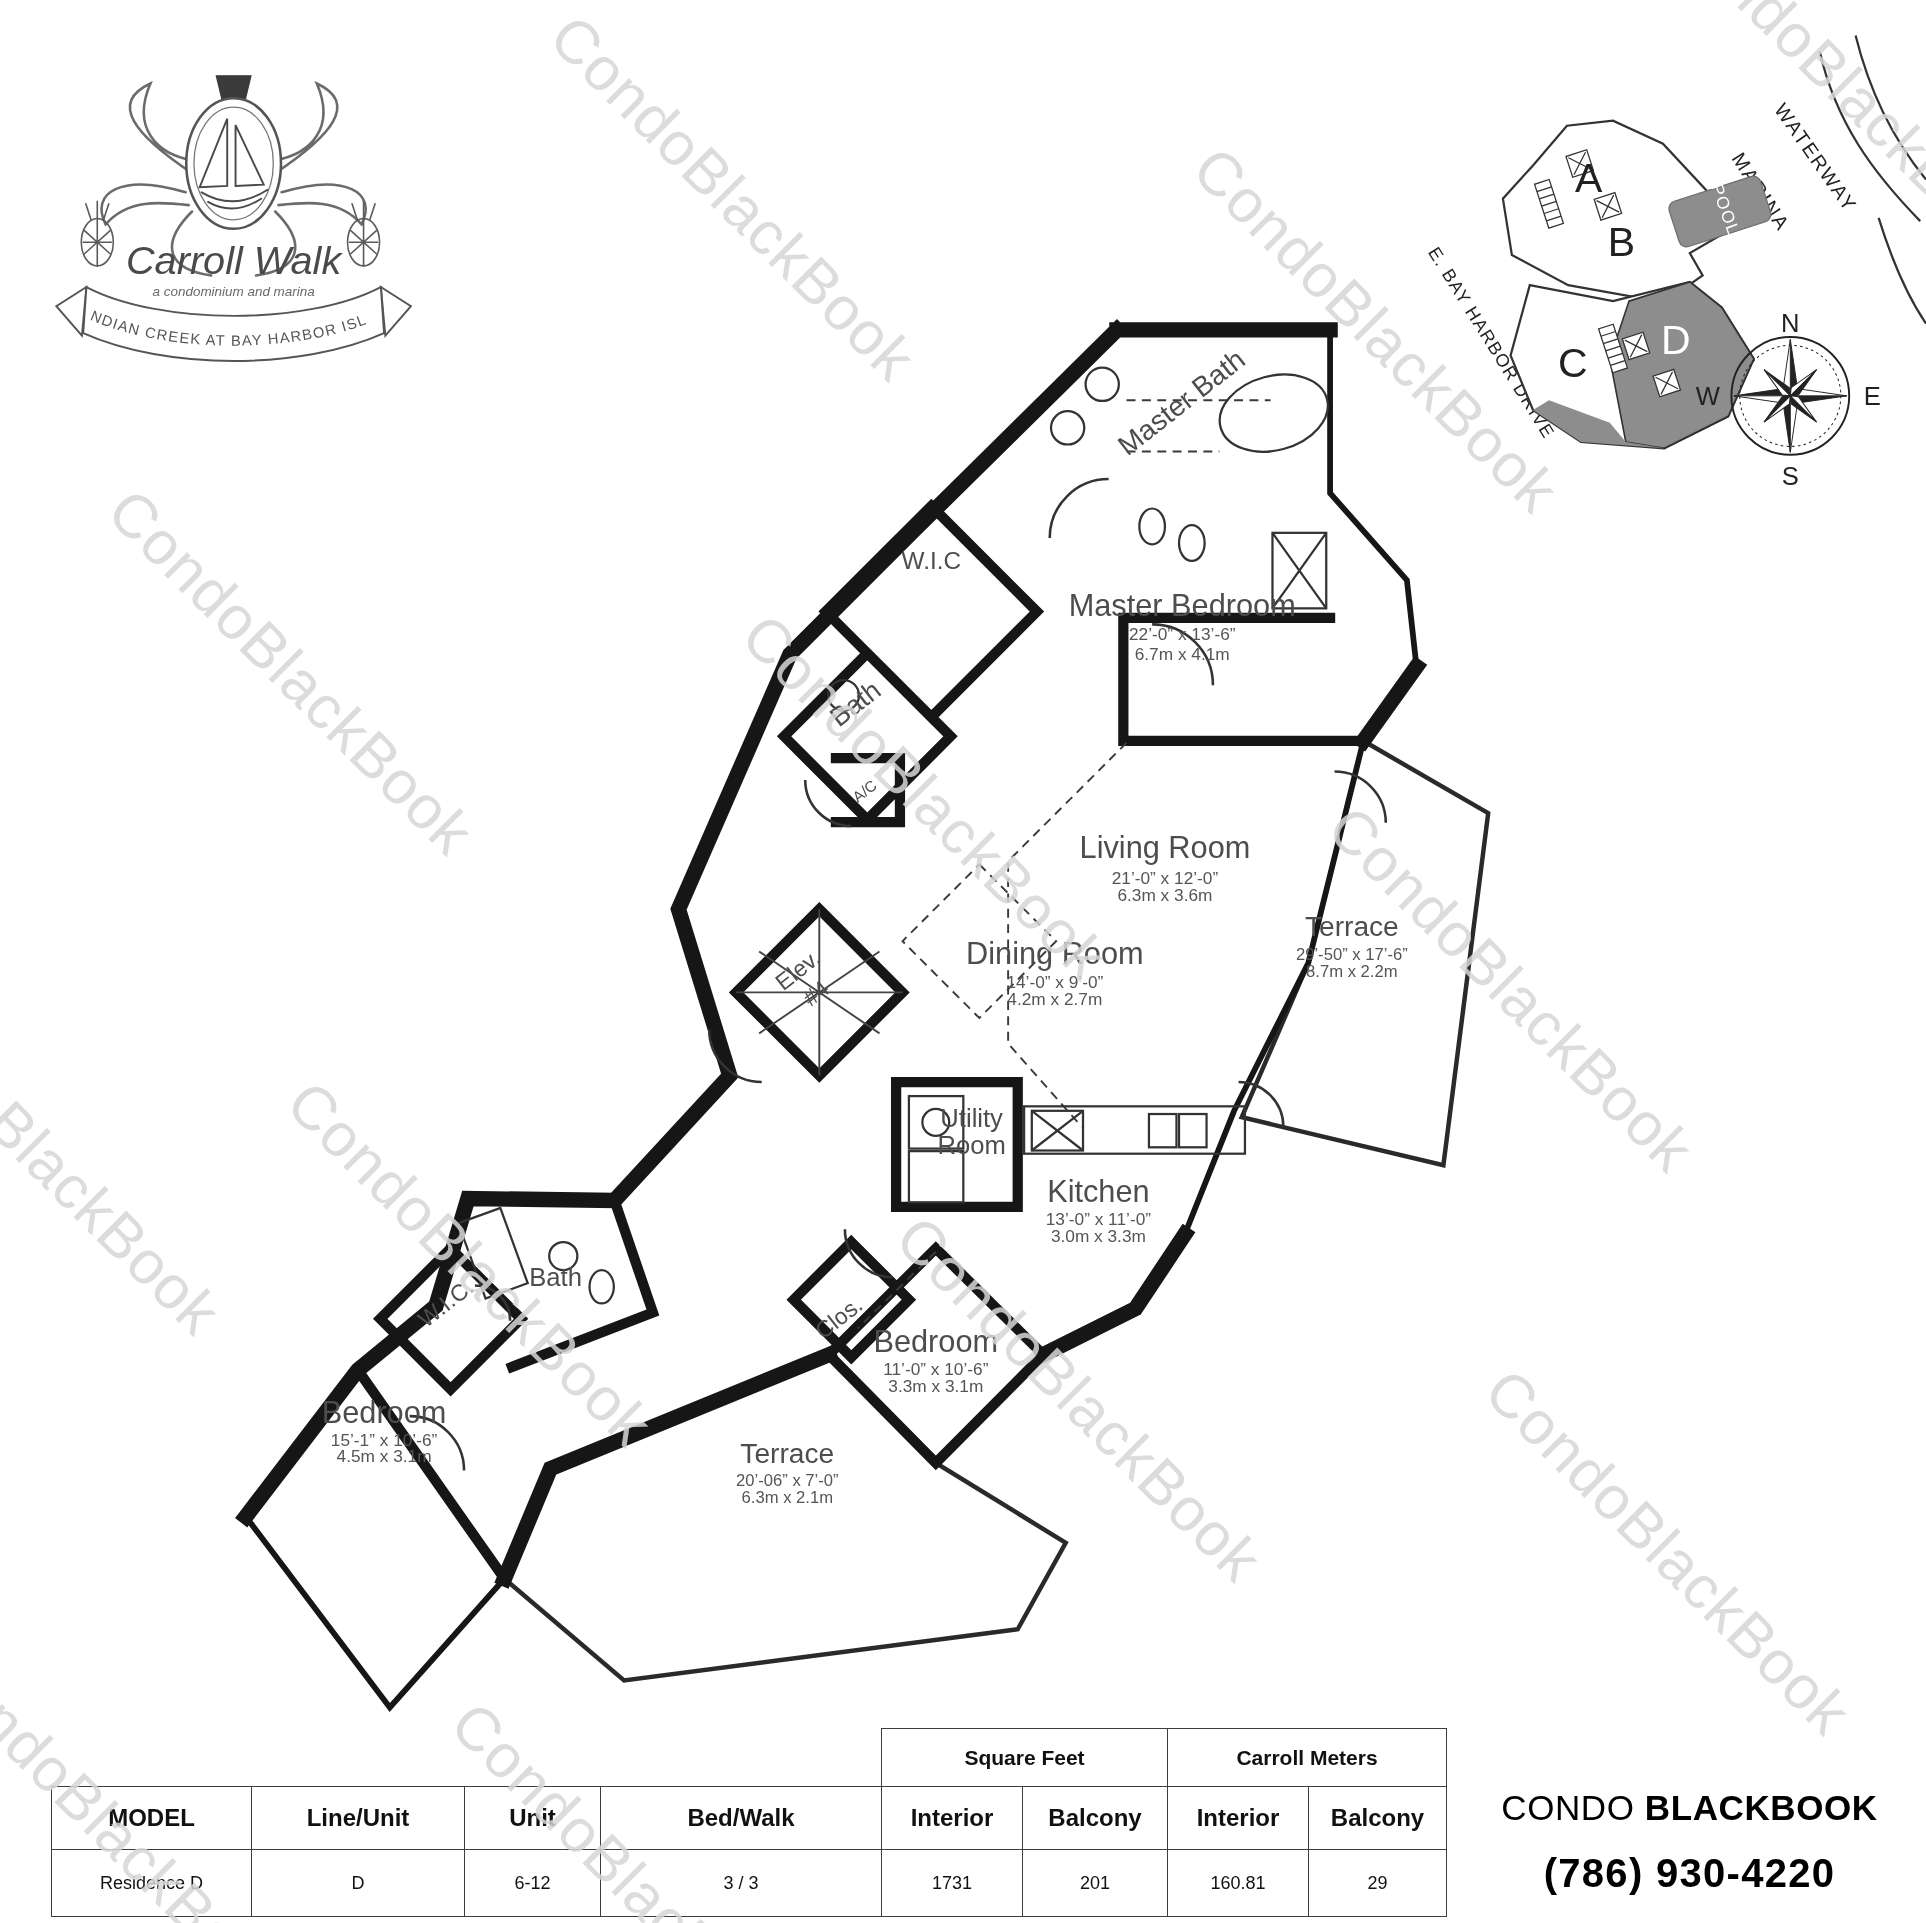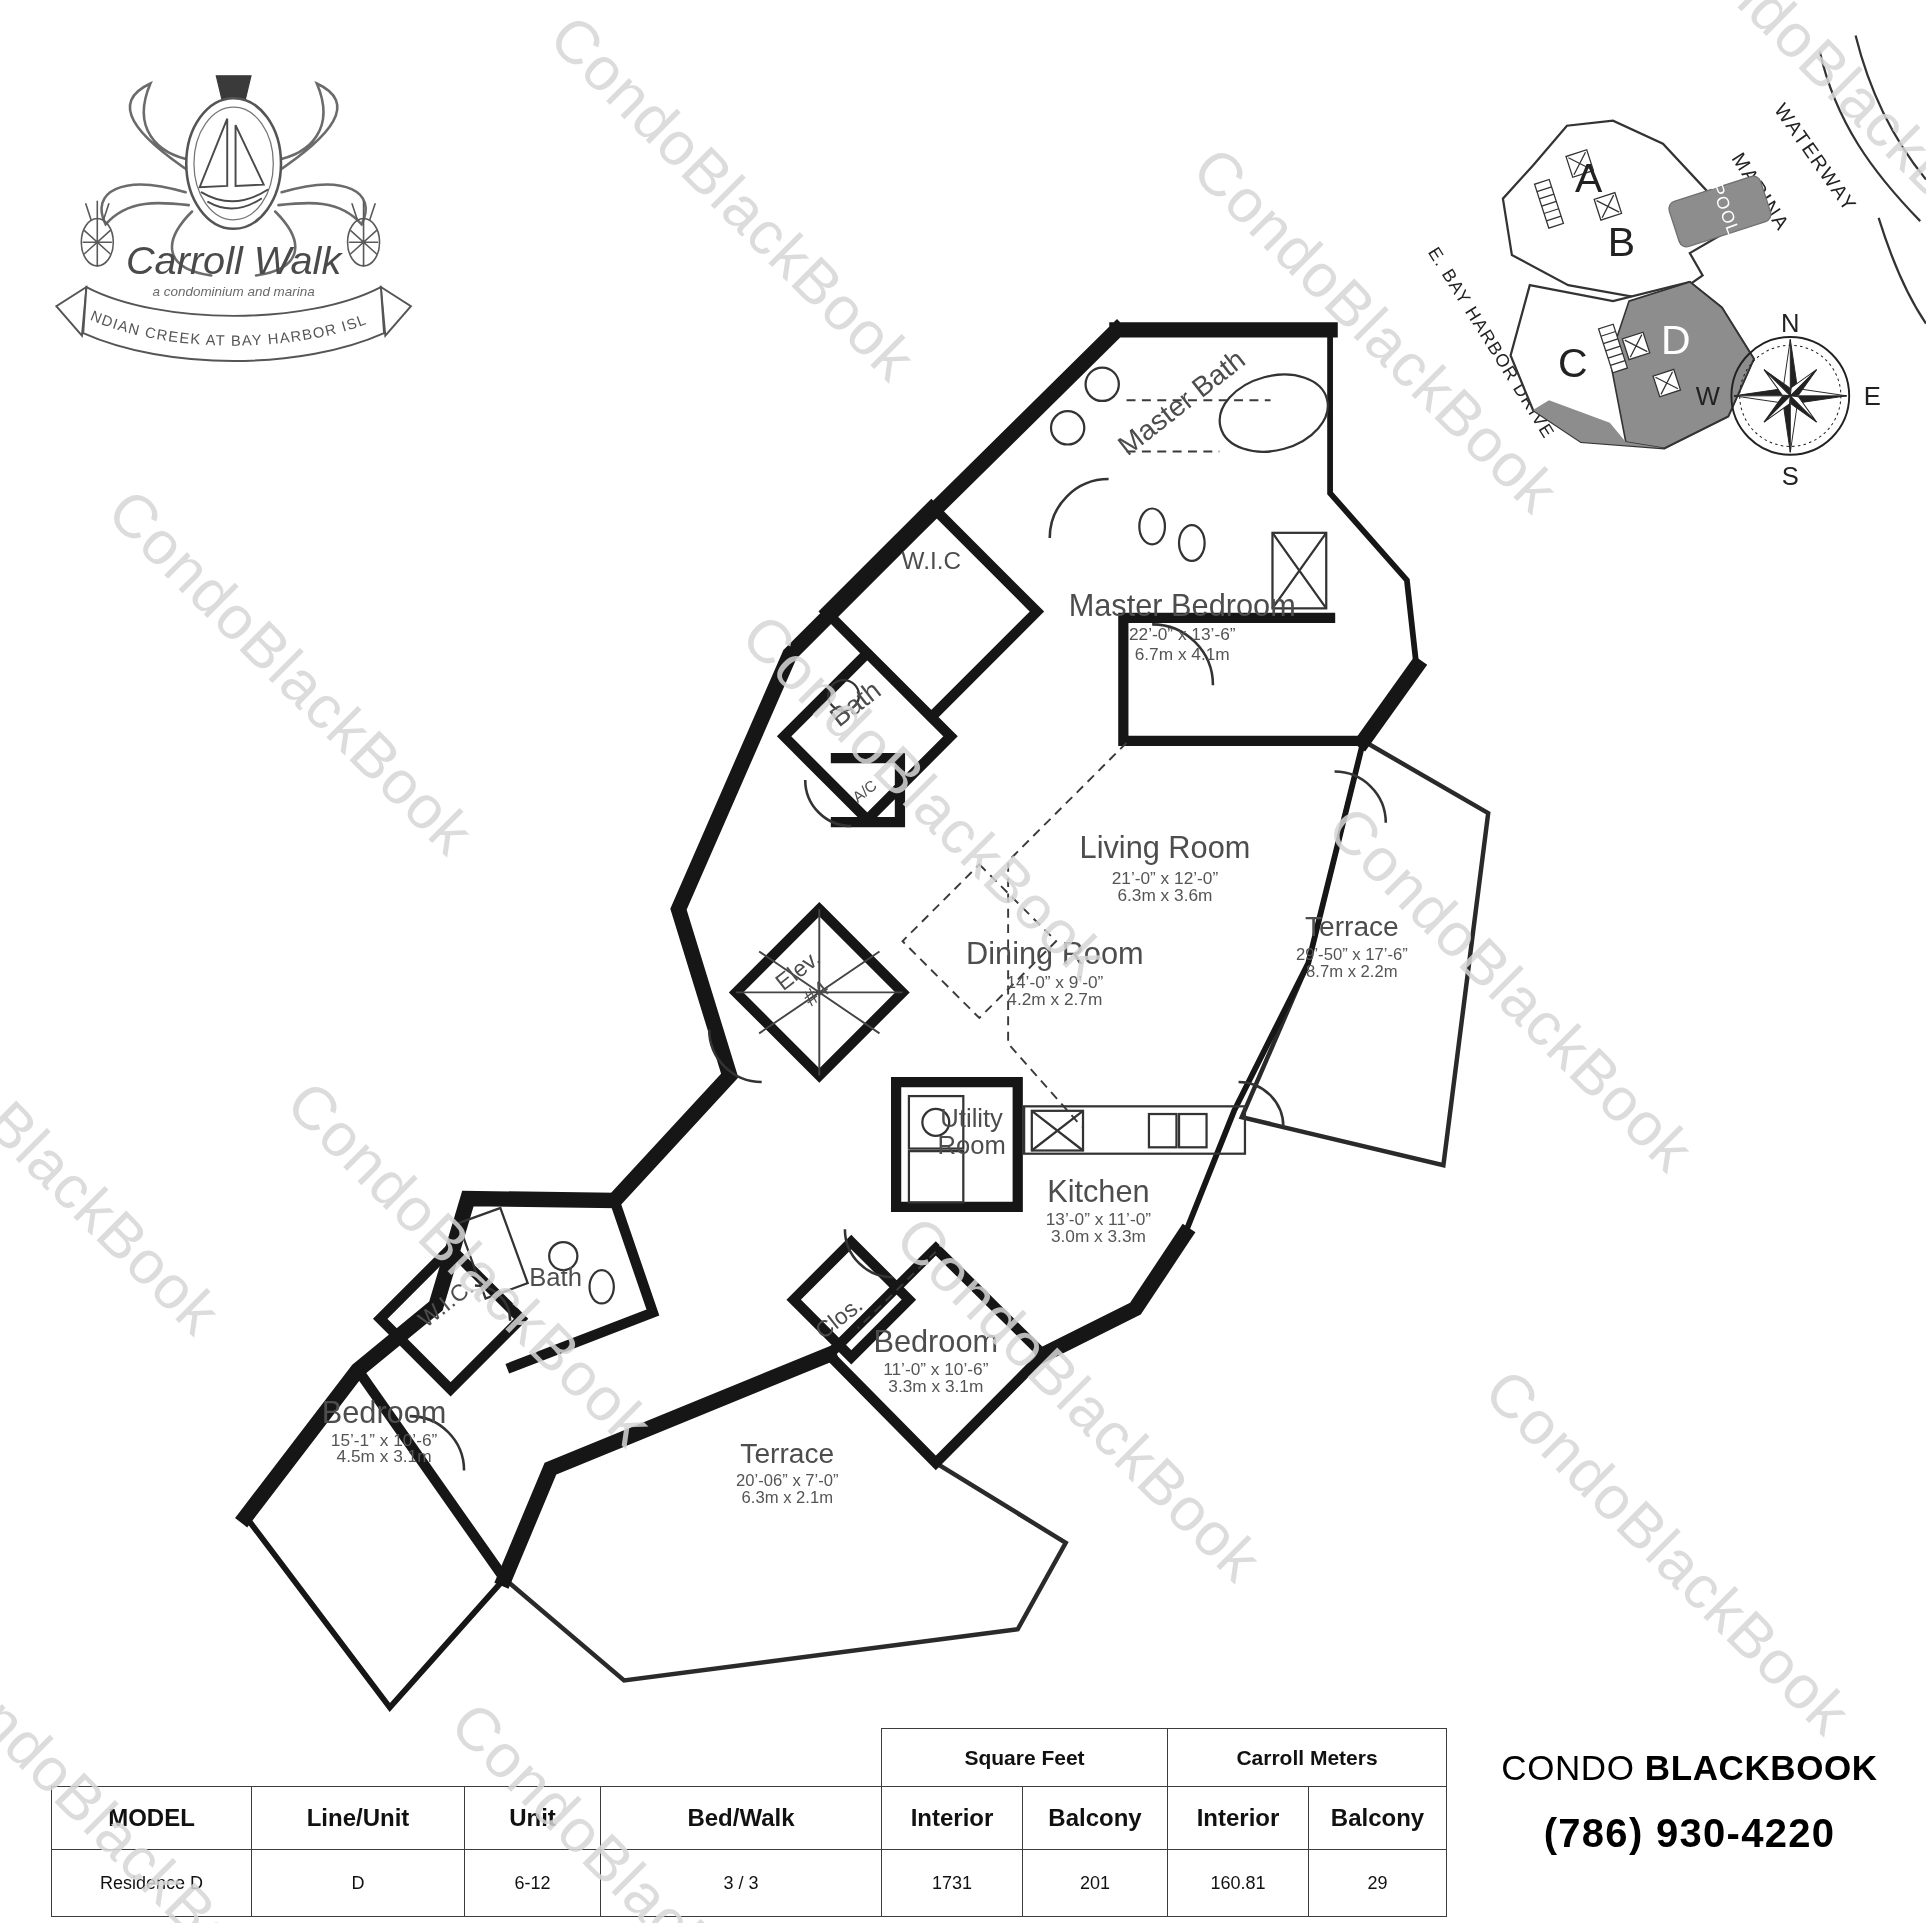--- a/index.html
+++ b/index.html
@@ -14,21 +14,21 @@
   #plan-svg{position:absolute;left:0;top:0;z-index:10;}
   
   #spec-table{position:absolute;left:51px;top:1728px;z-index:15;border-collapse:collapse;table-layout:fixed;}
   #spec-table td{border:1.9px solid #3c3c3c;text-align:center;vertical-align:middle;color:#111;}
   #spec-table td.noborder{border:none;}
   #spec-table .group-row td{height:55px;font-size:21px;font-weight:bold;}
   #spec-table .head-row td{height:60px;font-size:24px;font-weight:bold;margin-top:15px;}
   #spec-table .data-row td{height:64px;font-size:18px;font-weight:400;}
   
   #branding{position:absolute;left:1472px;top:1748px;width:435px;z-index:15;text-align:center;color:#000;}
-  #branding .line1{font-size:35px;letter-spacing:0.6px;}
+  #branding .line1{font-size:35px;letter-spacing:0.6px;margin-top:40px;}
   #branding .line1 .light{font-weight:500;}
   #branding .line1 .bold{font-weight:800;}
   #branding .line2{font-size:40px;font-weight:800;margin-top:23px;letter-spacing:1.3px;}
 </style>
 </head>
 <body>
 
 <div id="canvas">
 
   <svg id="plan-svg" width="1926" height="1924" viewBox="0 0 3009 3005">

